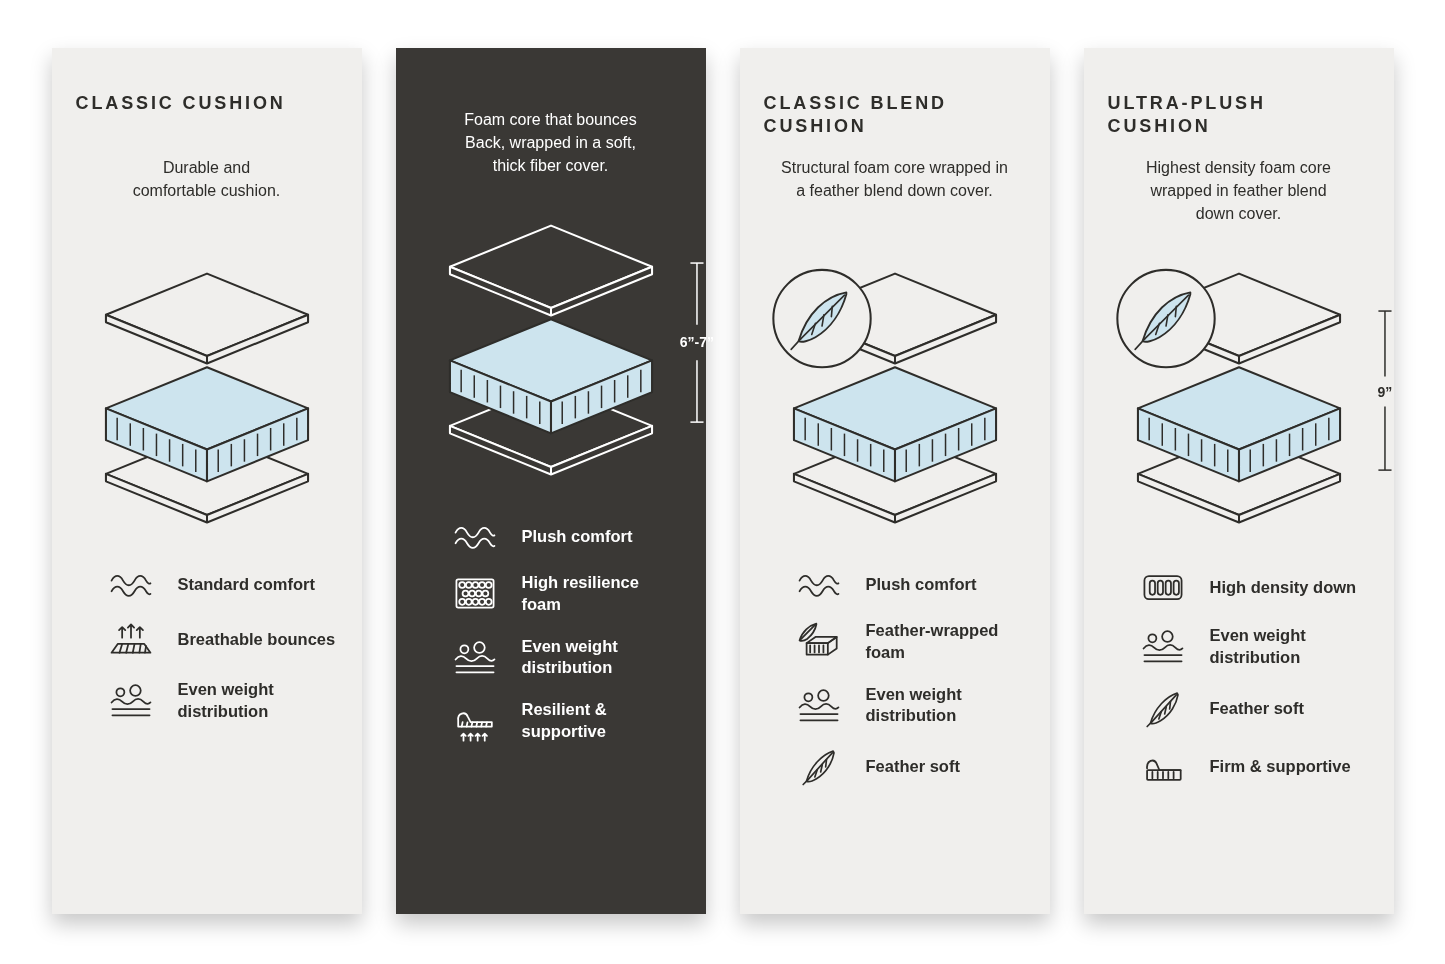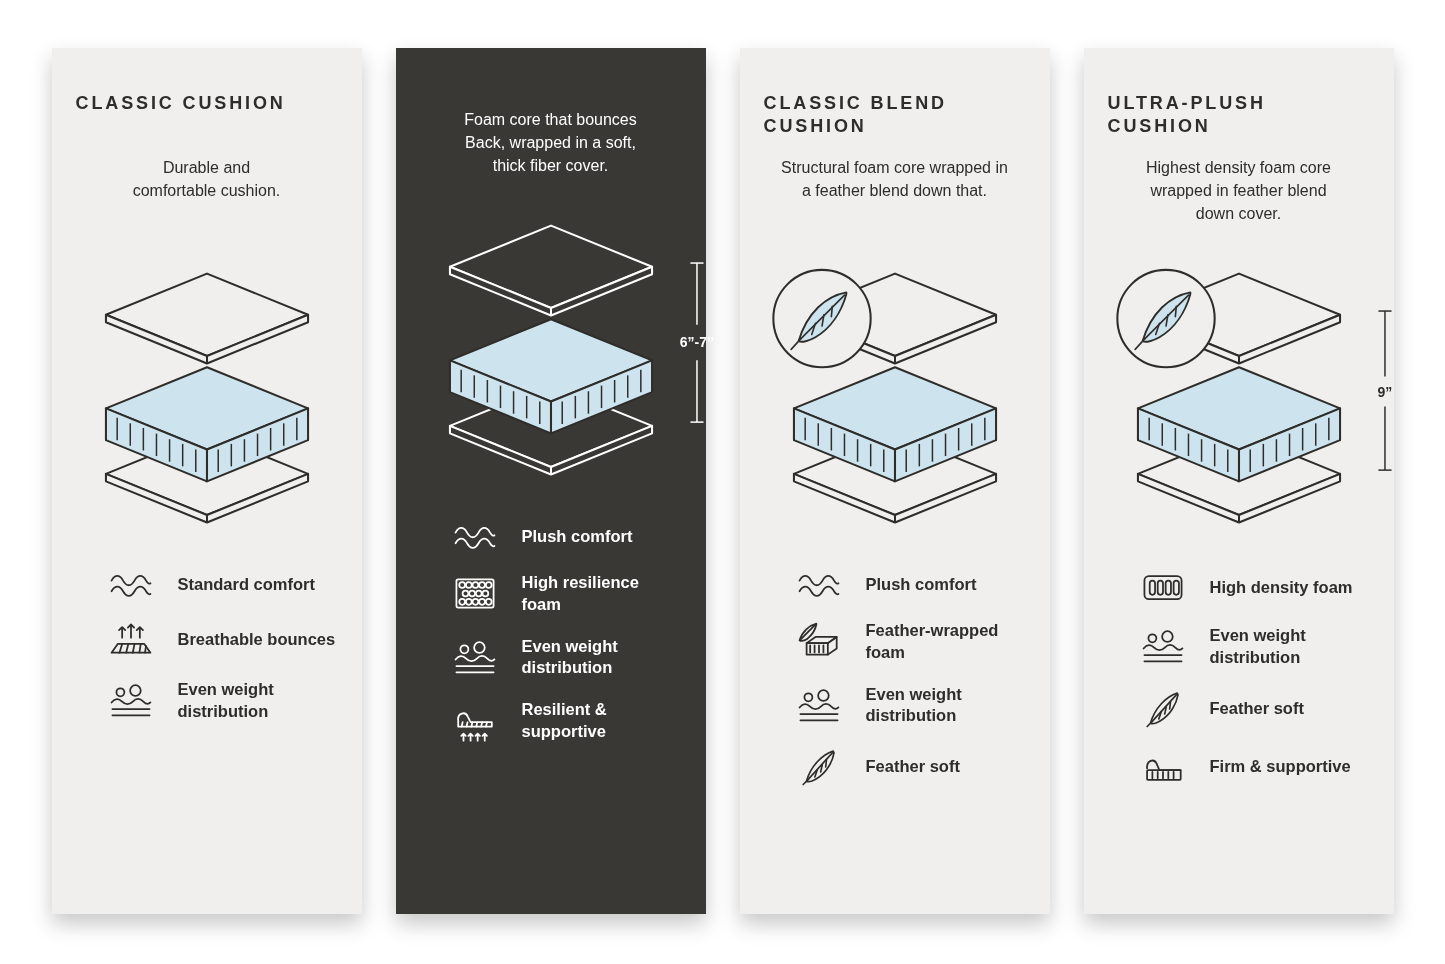--- a/index.html
+++ b/index.html
@@ -233,21 +233,21 @@
       <span class="label">Resilient &amp;
 supportive</span>
     </li>
   </ul>
 </section>
 
 <section class="panel light">
   <h2 class="title">CLASSIC BLEND
 CUSHION</h2>
   <p class="desc">Structural foam core wrapped in
-a feather blend down that.</p>
+a feather blend down cover.</p>
   <div class="diagram">
     <svg viewBox="0 0 280 280">
       <g>
         <polygon class="plate" points="140,176 248,220 140,264 32,220"></polygon>
         <polygon class="plate" points="32,220 140,264 248,220 248,228 140,272 32,228"></polygon>
         <line class="edge" x1="140" y1="264" x2="140" y2="272"></line>
       </g>
       <g>
         <polygon class="foam" points="140,106 248,150 140,194 32,150"></polygon>
         <polygon class="foam" points="32,150 140,194 140,228 32,184"></polygon>
@@ -399,21 +399,21 @@
     <li class="feature">
       <span class="icon">
         <svg class="ficon" viewBox="0 0 52 40">
             <rect x="5" y="7" width="42" height="26" rx="5"></rect>
             <rect x="11" y="12" width="6" height="16" rx="3"></rect>
             <rect x="20" y="12" width="6" height="16" rx="3"></rect>
             <rect x="29" y="12" width="6" height="16" rx="3"></rect>
             <rect x="38" y="12" width="6" height="16" rx="3"></rect>
           </svg>
       </span>
-      <span class="label">High density foam</span>
+      <span class="label">High density down</span>
     </li>
     <li class="feature">
       <span class="icon">
         <svg class="ficon" viewBox="0 0 52 40">
             <circle cx="14" cy="10.5" r="4.5"></circle>
             <circle cx="31" cy="8.5" r="6"></circle>
             <path d="M4 22 C8 17 12 17 16 21 C20 25 24 25 28 21 C32 17 36 17 40 21 C43 24 46 24 48 22"></path>
             <path d="M5 29.5 L47 29.5"></path>
             <path d="M5 36.5 L47 36.5"></path>
           </svg>

